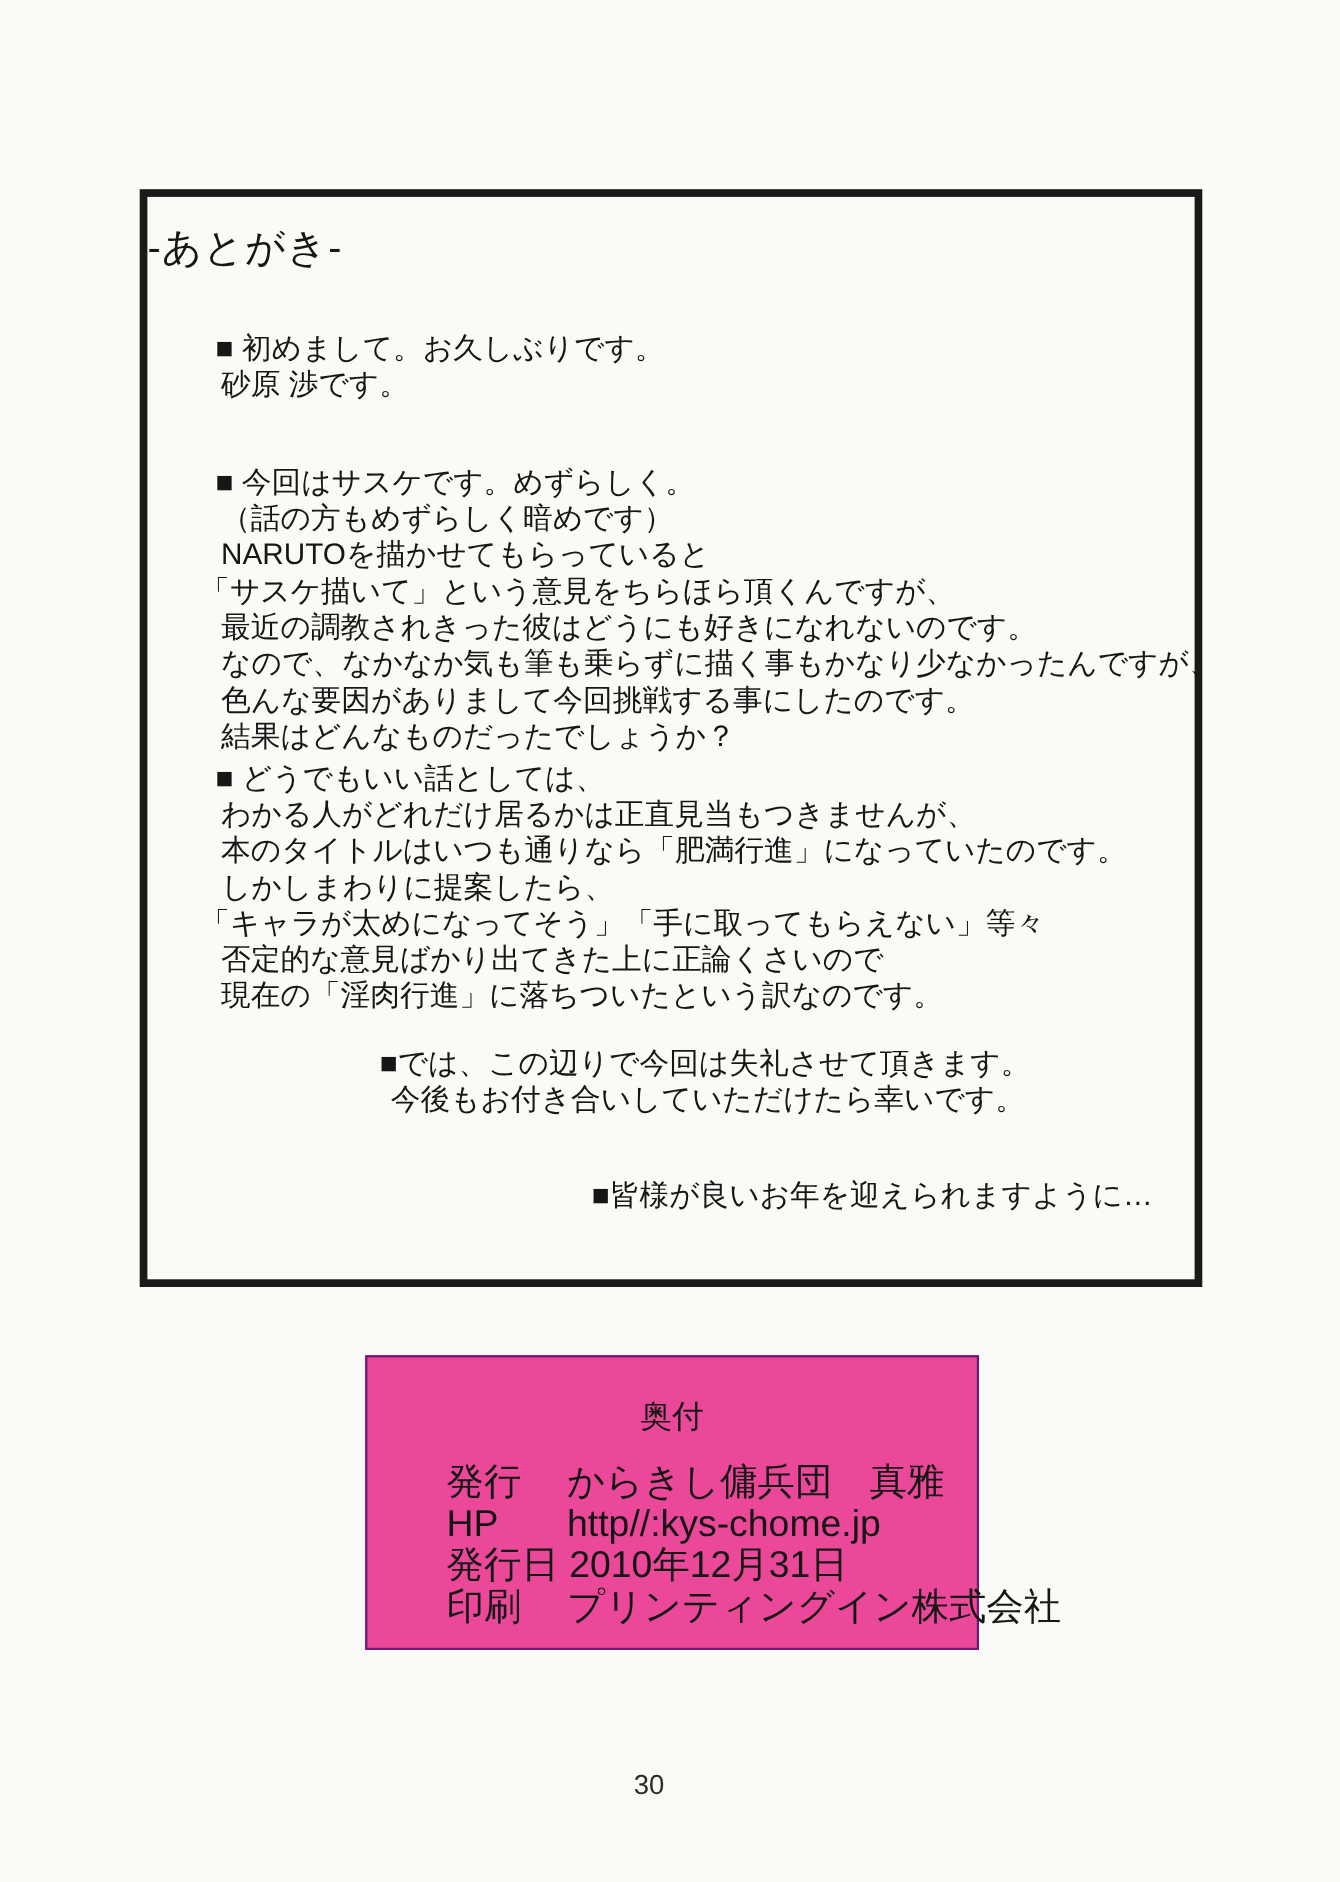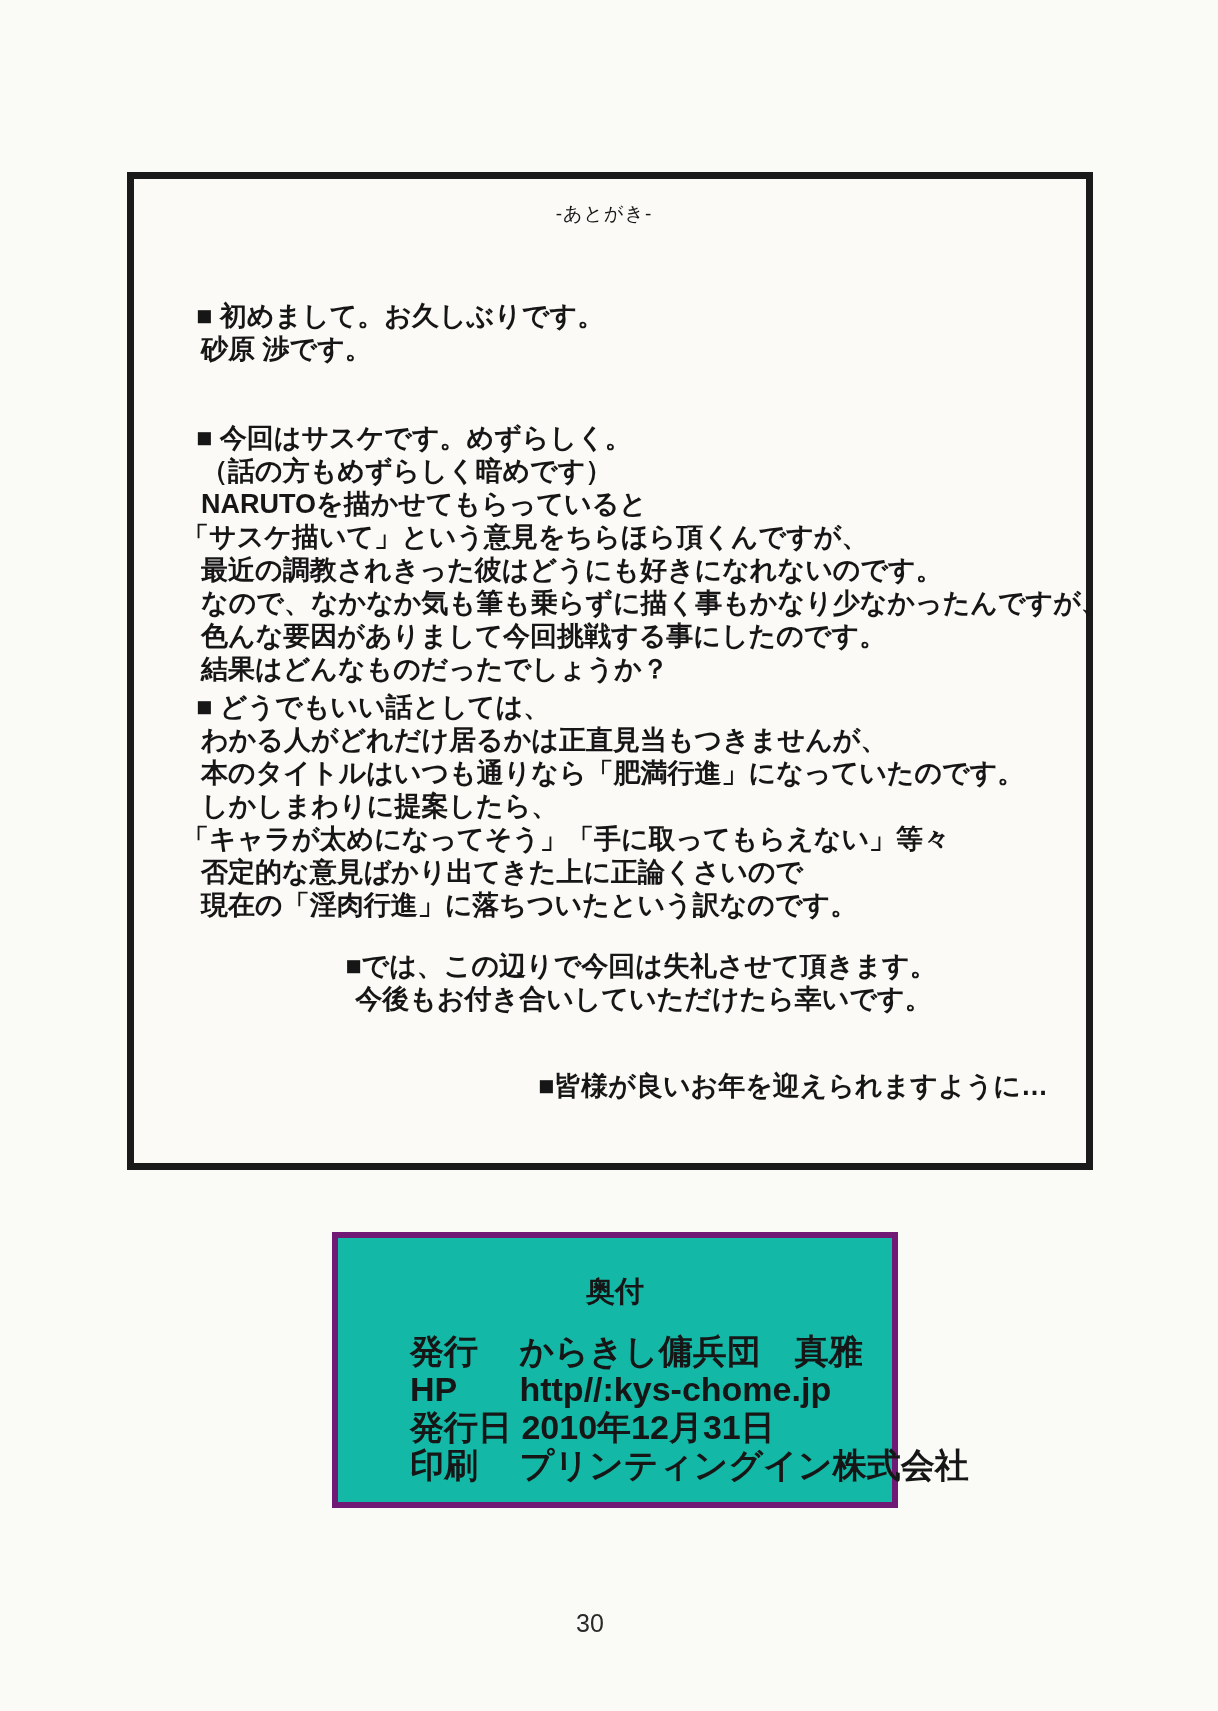--- a/index.html
+++ b/index.html
@@ -24,30 +24,29 @@
     width: 952px;
     height: 984px;
     border: 7px solid #1a1a1a;
     background: #fbfaf7;
   }
   .afterword-title {
     position: absolute;
     top: 22px;
     left: 0;
     right: 12px;
-    text-align: center;
-    font-size: 19px;
+    text-align: left;
+    font-size: 36px;
     letter-spacing: 1px;
   }
   .afterword-content {
     position: absolute;
     top: 121px;
     left: 0;
     right: 0;
-    font-weight: bold;
   }
   .line {
     font-size: 27px;
     line-height: 33px;
     white-space: nowrap;
   }
   .ind-bullet  { padding-left: 62px; }
   .ind-text    { padding-left: 67px; }
   .ind-bracket { padding-left: 48px; }
   .ind-closing { padding-left: 404px; }
@@ -57,23 +56,22 @@
   .block4 { margin-top: 28px; text-align: center; }
   .block5 { margin-top: 54px; }
 
   
   .colophon-box {
     position: absolute;
     left: 332px;
     top: 1232px;
     width: 554px;
     height: 264px;
-    border: 6px solid #701a75;
-    background: #14b8a6;
-    font-weight: bold;
+    border: 2px solid #701a75;
+    background: #ec4899;
   }
   .colophon-title {
     position: absolute;
     top: 34px;
     left: 0;
     right: 0;
     text-align: center;
     font-size: 29px;
   }
   .colophon-rows {

